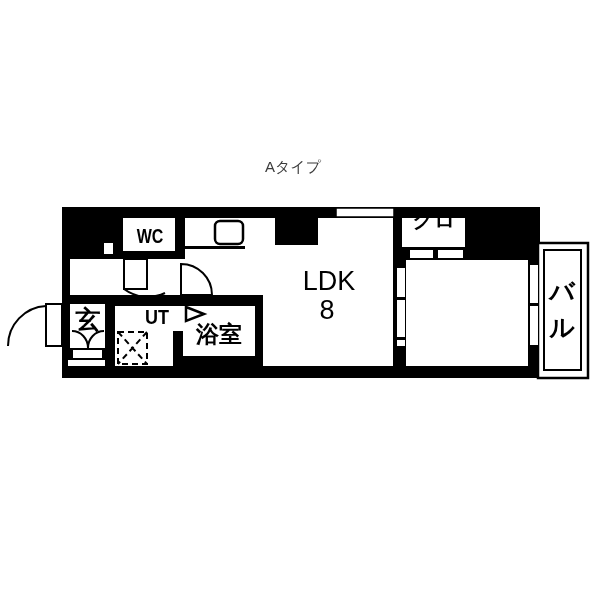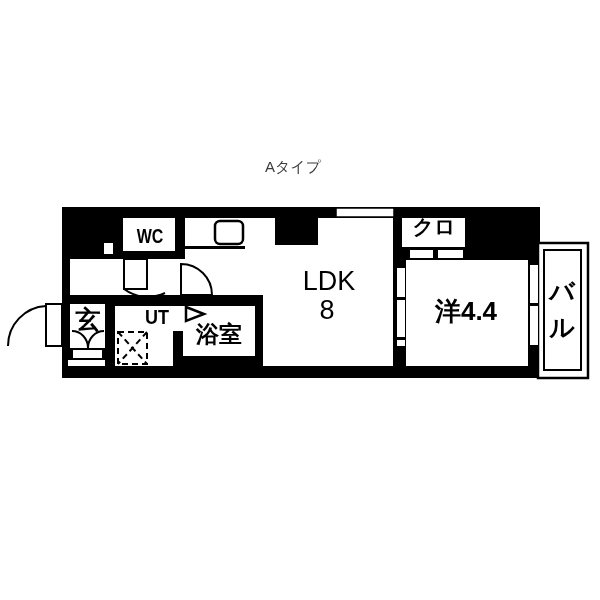--- a/index.html
+++ b/index.html
@@ -100,23 +100,22 @@
       <polygon points="186,307 204,314 186,321" fill="#ffffff" stroke-width="2.5"></polygon>
     </g>
   </svg>
 
   <div class="lbl latin" style="left:150px;top:236px;font-size:20px;transform:translate(-50%,-50%) scaleX(.8);">WC</div>
 
   <div class="lbl latin" style="left:329px;top:281px;font-size:27px;font-weight:400;">LDK</div>
 
   <div class="lbl latin" style="left:327px;top:310px;font-size:27px;font-weight:500;">8</div>
 
-  <div class="lbl cjk" style="left:434px;top:226px;font-size:21px;">クロ</div>
+  <div class="lbl cjk" style="left:434px;top:219px;font-size:21px;">クロ</div>
 
-  <div class="lbl cjk" style="left:466px;top:311px;font-size:26px;">洋4.4</div>
 
   <div class="lbl cjk" style="left:562px;top:291px;font-size:25px;">バ</div>
 
   <div class="lbl cjk" style="left:562px;top:327px;font-size:25px;">ル</div>
 
   <div class="lbl cjk" style="left:88px;top:319px;font-size:25px;">玄</div>
 
   <div class="lbl latin" style="left:157px;top:317px;font-size:20px;transform:translate(-50%,-50%) scaleX(.9);">UT</div>
 
   <div class="lbl cjk" style="left:219px;top:334px;font-size:23px;">浴室</div>

